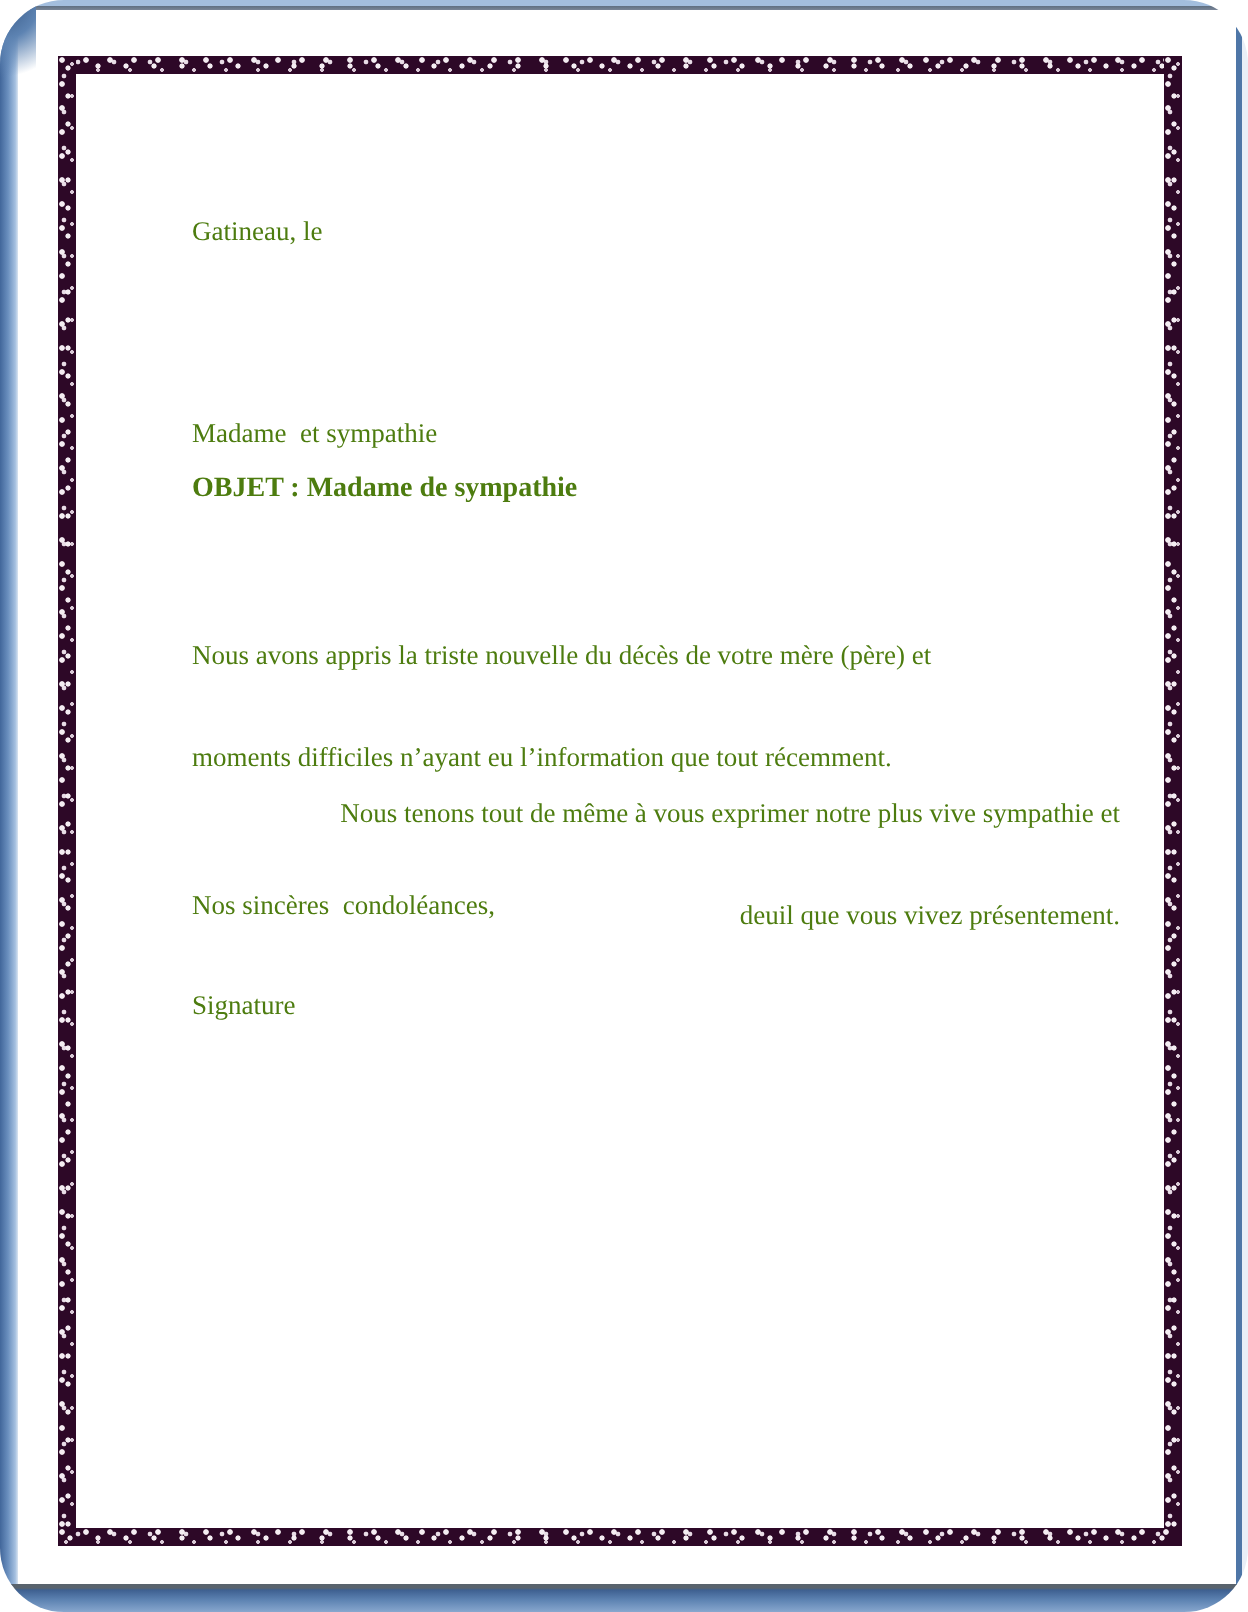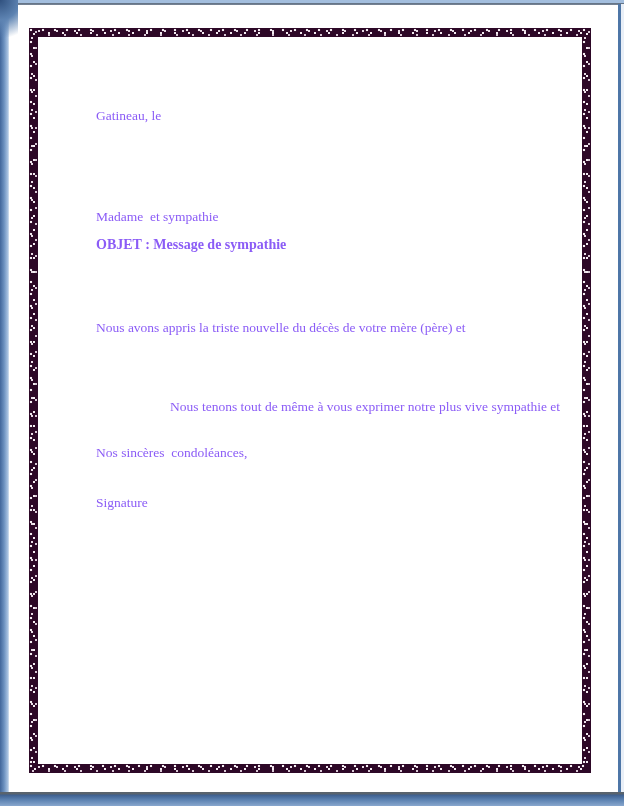--- a/index.html
+++ b/index.html
@@ -1,18 +1,18 @@
 <!DOCTYPE html>
 <html><head>
 <meta charset="utf-8">
 <style>
   html,body{margin:0;padding:0;background:#ffffff;}
   .screen{
     position:relative;width:624px;height:806px;overflow:hidden;
-    background:#ffffff;font-family:"Liberation Serif", serif;color:#8b5cf6;
+    background:#ffffff;font-family:"Liberation Serif", serif;color:#4d7c0f;border-radius:32px;
   }
   
   .edge{position:absolute;}
   .edge-top{left:0;right:0;top:0;height:5px;
     background:linear-gradient(180deg,#a3bede 0,#a3bede 3px,#5f6f82 3px,#7a8698 5px);}
   .edge-left{left:0;top:0;bottom:13px;width:9px;
     background:linear-gradient(90deg,#41669a 0,#6b90bf 45%,#a5c0e0 85%,#d9e4f1 100%);}
   .corner-tl{left:0;top:0;width:18px;height:46px;
     background:radial-gradient(circle at 0 0,#30517f 0,#5d83b2 40%,rgba(255,255,255,0) 78%);}
   .edge-right-line{right:3px;top:4px;bottom:13px;width:3px;background:#4e76a7;}
@@ -72,28 +72,30 @@
     <div class="art art-h art-bottom"></div>
   </div>
 
   <div class="letter">
     <div class="txt dateline">Gatineau, le</div>
 
     <div class="txt recipient">
       <div>Madame  et sympathie</div>
     </div>
 
-    <div class="txt subject">OBJET : Message de sympathie</div>
+    <div class="txt subject">OBJET : Madame de sympathie</div>
 
     <div class="txt para1">
       <div>Nous avons appris la triste nouvelle du décès de votre mère (père) et</div>
+      <div>moments difficiles n’ayant eu l’information que tout récemment.</div>
     </div>
 
     <div class="txt para2">
       <div>Nous tenons tout de même à vous exprimer notre plus vive sympathie et</div>
+      <div>deuil que vous vivez présentement.</div>
     </div>
 
     <div class="txt closing">Nos sincères  condoléances,</div>
 
     <div class="txt signature">Signature</div>
   </div>
 
 </div>
 
 </body></html>

